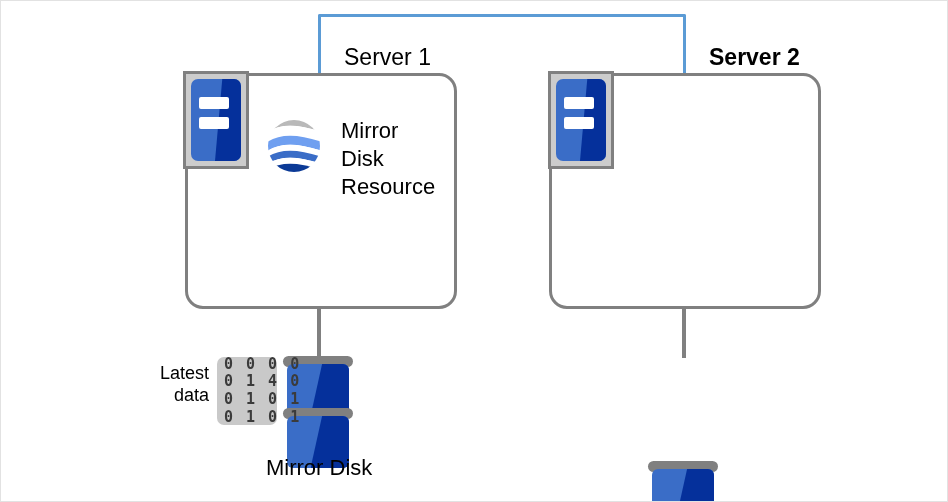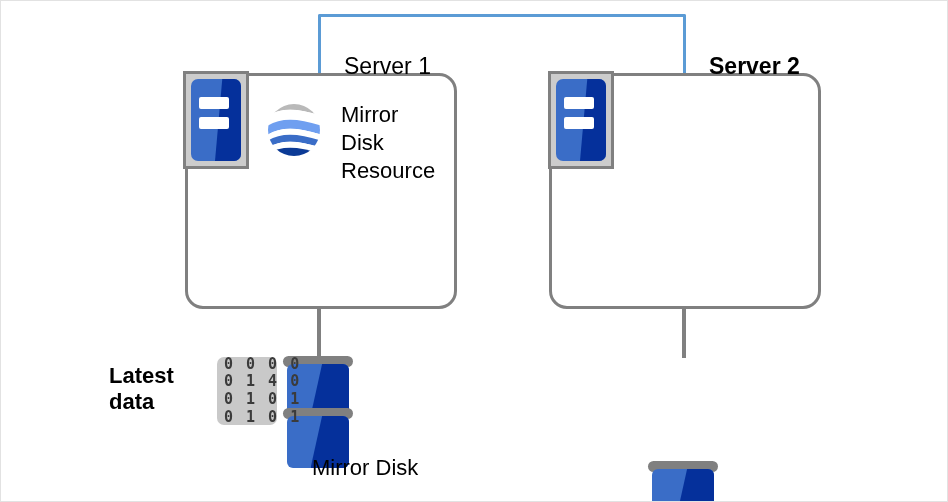--- a/index.html
+++ b/index.html
@@ -28,21 +28,20 @@
     background: #ffffff;
     box-sizing: border-box;
   }
 
   
   .server-label {
     font-size: 23px;
     color: #000000;
     white-space: nowrap;
     line-height: 1;
-    margin-top: 9px;
   }
 
   
   .link-bracket {
     border: 3px solid #5b9bd5;
     border-bottom: none;
     border-top-left-radius: 2px;
     border-top-right-radius: 2px;
     box-sizing: border-box;
     background: transparent;
@@ -138,35 +137,33 @@
     font-size: 15px;
     font-weight: bold;
     color: #3b3b3b;
     letter-spacing: 2px;
     line-height: 1.17;
     white-space: pre;
   }
 
   
   .latest-label {
-    font-size: 22px;
-    color: #000000;
-    text-align: left;
+    font-size: 18px;
+    color: #000000;
+    text-align: right;
     line-height: 1.2;
     white-space: pre-line;
-    font-weight: bold;
   }
 
   
   .disk-label {
     font-size: 22px;
     color: #000000;
     white-space: nowrap;
     line-height: 1;
-    margin-left: 46px;
   }
 </style>
 </head>
 <body>
 
 <div id="canvas">
 
   <div class="abs link-bracket" style="left:317px; top:13px; width:368px; height:62px;"></div>
 
   <div class="abs server-box" style="left:184px; top:72px; width:272px; height:236px;"></div>
@@ -174,21 +171,21 @@
   <div class="abs server-label" style="left:343px; top:45px;">Server 1</div>
 
   <div class="abs server-icon" style="left:182px; top:70px; width:66px; height:98px;">
     <div class="server-icon-body">
       <div class="server-icon-shade"></div>
       <div class="server-icon-bar" style="top:22%;"></div>
       <div class="server-icon-bar" style="top:46%;"></div>
     </div>
   </div>
 
-  <div class="abs" style="left:266px; top:100px; width:180px; height:92px;">
+  <div class="abs" style="left:266px; top:116px; width:180px; height:92px;">
     <svg class="abs globe-icon" style="left:0px; top:2px;" width="54" height="54" viewBox="0 0 54 54">
       <defs>
         <clipPath id="globeClip">
             <circle cx="27" cy="27" r="26"></circle>
           </clipPath>
       </defs>
       <g clip-path="url(#globeClip)">
         <rect x="0" y="0" width="54" height="54" fill="#ffffff"></rect>
         <path d="M-4 16 C 10 4, 30 4, 58 14 L 58 -6 L -4 -6 Z" fill="#b9b9b9"></path>
         <path d="M-4 16 C 10 4, 30 4, 58 14 L 58 24 C 30 14, 10 14, -4 26 Z" fill="#ffffff"></path>

